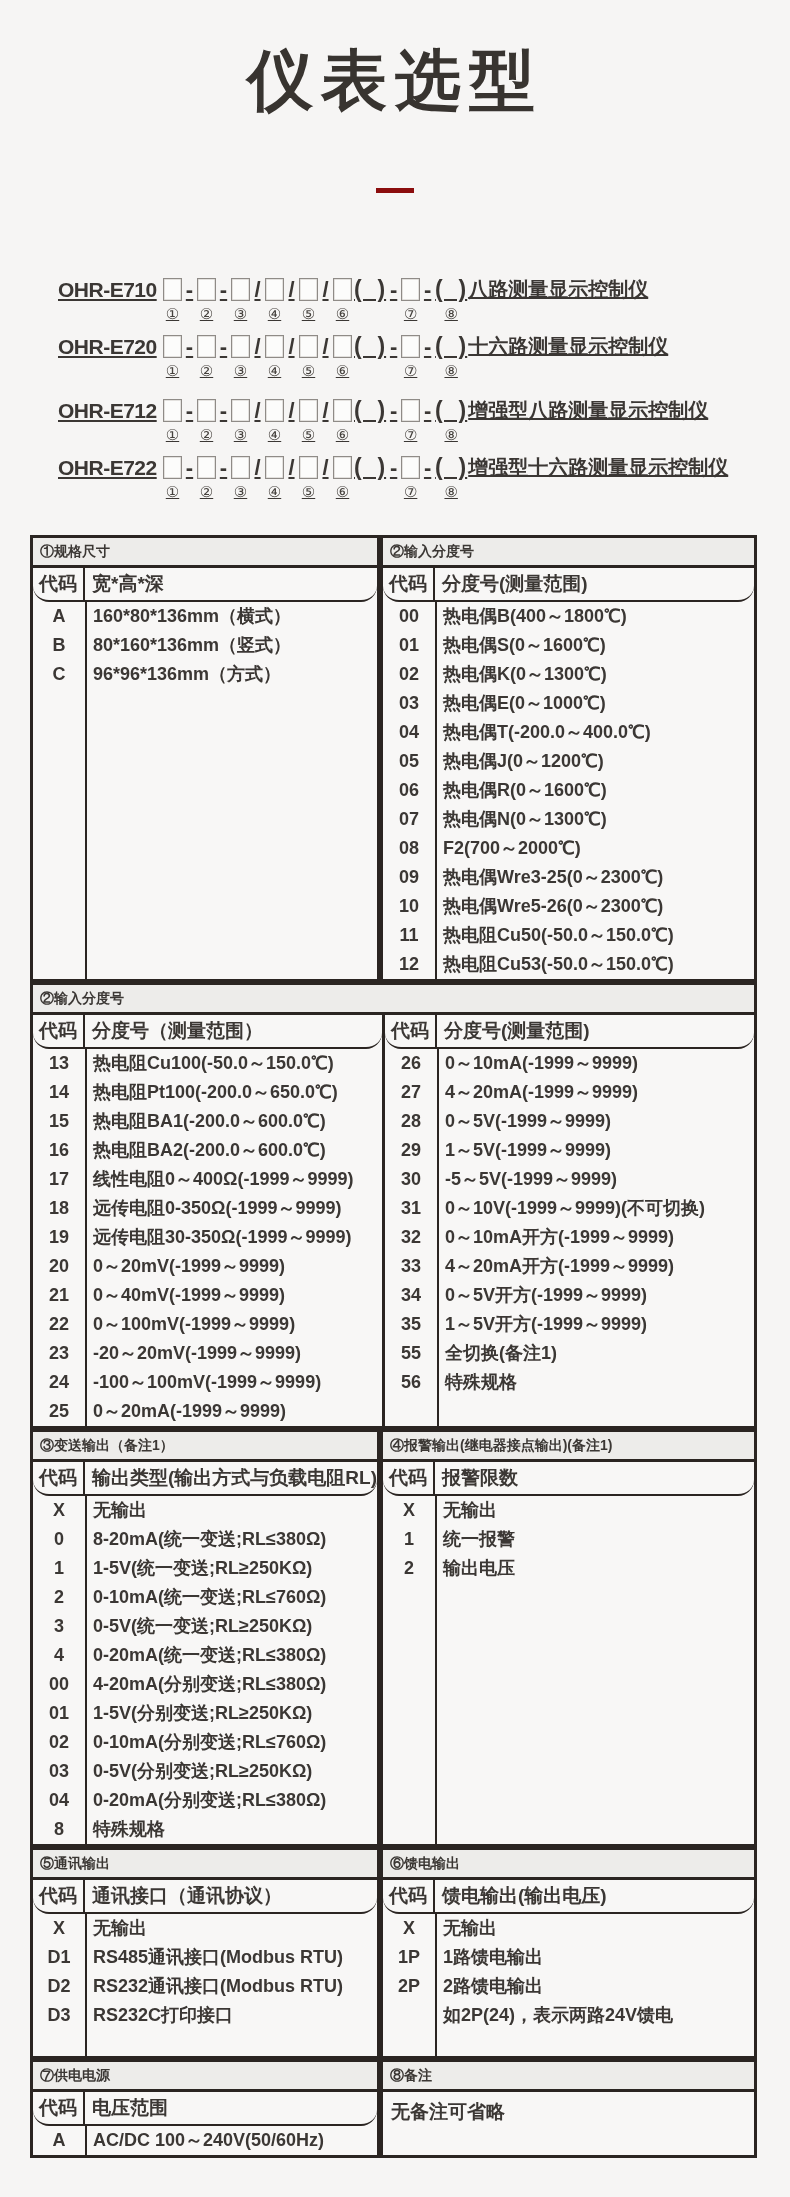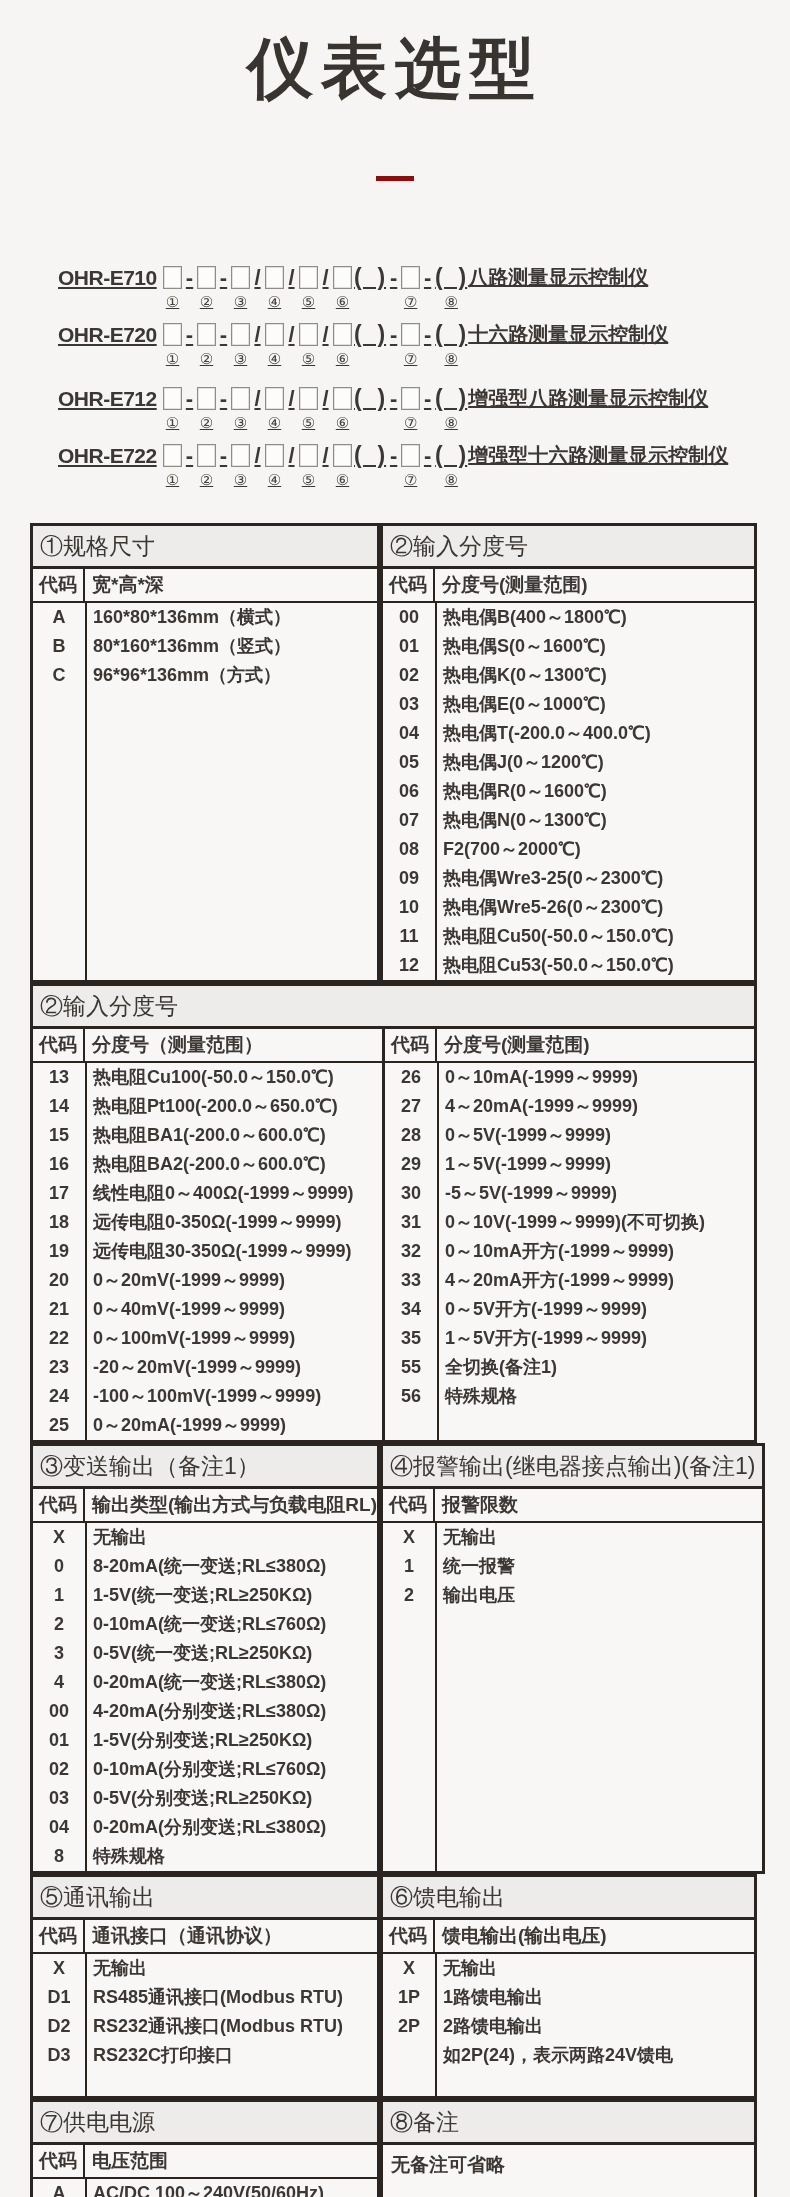--- a/index.html
+++ b/index.html
@@ -13,21 +13,21 @@
   *{box-sizing:border-box;margin:0;padding:0;}
   html,body{width:790px;}
   body{
     height:2197px;overflow:hidden;
     background:var(--page);
     color:var(--text);
     font-family:"Liberation Sans",sans-serif;
   }
   
   .page-title{
-    margin-top:24px;
+    margin-top:36px;
     text-align:center;
     font-size:66px;
     font-weight:900;
     letter-spacing:8px;
     color:#383430;
   }
   .accent-dash{
     width:38px;height:5px;
     background:var(--accent);
     margin:62px auto 0 auto;
@@ -63,28 +63,28 @@
   .band .tbl-left{width:350px;flex:0 0 350px;}
   .band .tbl-right{flex:1;}
   .tbl{
     border:3px solid var(--border);
     background:var(--tblbg);
     display:flex;flex-direction:column;
   }
   .tbl-title{
     background:var(--titlebg);
     border-bottom:3px solid var(--border);
-    font-size:23px;font-weight:400;
+    font-size:14px;font-weight:700;
     padding:5px 7px 4px 7px;
     white-space:nowrap;overflow:hidden;
   }
   .tbl-head{
     display:grid;grid-template-columns:52px 1fr;
     border-bottom:2px solid var(--border);
-    font-weight:700;font-size:19px;
+    font-weight:700;font-size:19px;border-radius:16px;
   }
   .tbl-head .c1{border-right:2px solid var(--border);text-align:center;line-height:32px;}
   .tbl-head .c2{padding-left:7px;line-height:32px;white-space:nowrap;overflow:hidden;}
   .tbl-body{flex:1 1 auto;position:relative;}
   .tbl-body::before{
     content:"";position:absolute;left:52px;top:0;bottom:0;width:2px;
     background:var(--border);
   }
   .trow{display:grid;grid-template-columns:52px 1fr;}
   .trow .c1{text-align:center;font-weight:700;font-size:18px;line-height:29px;}

